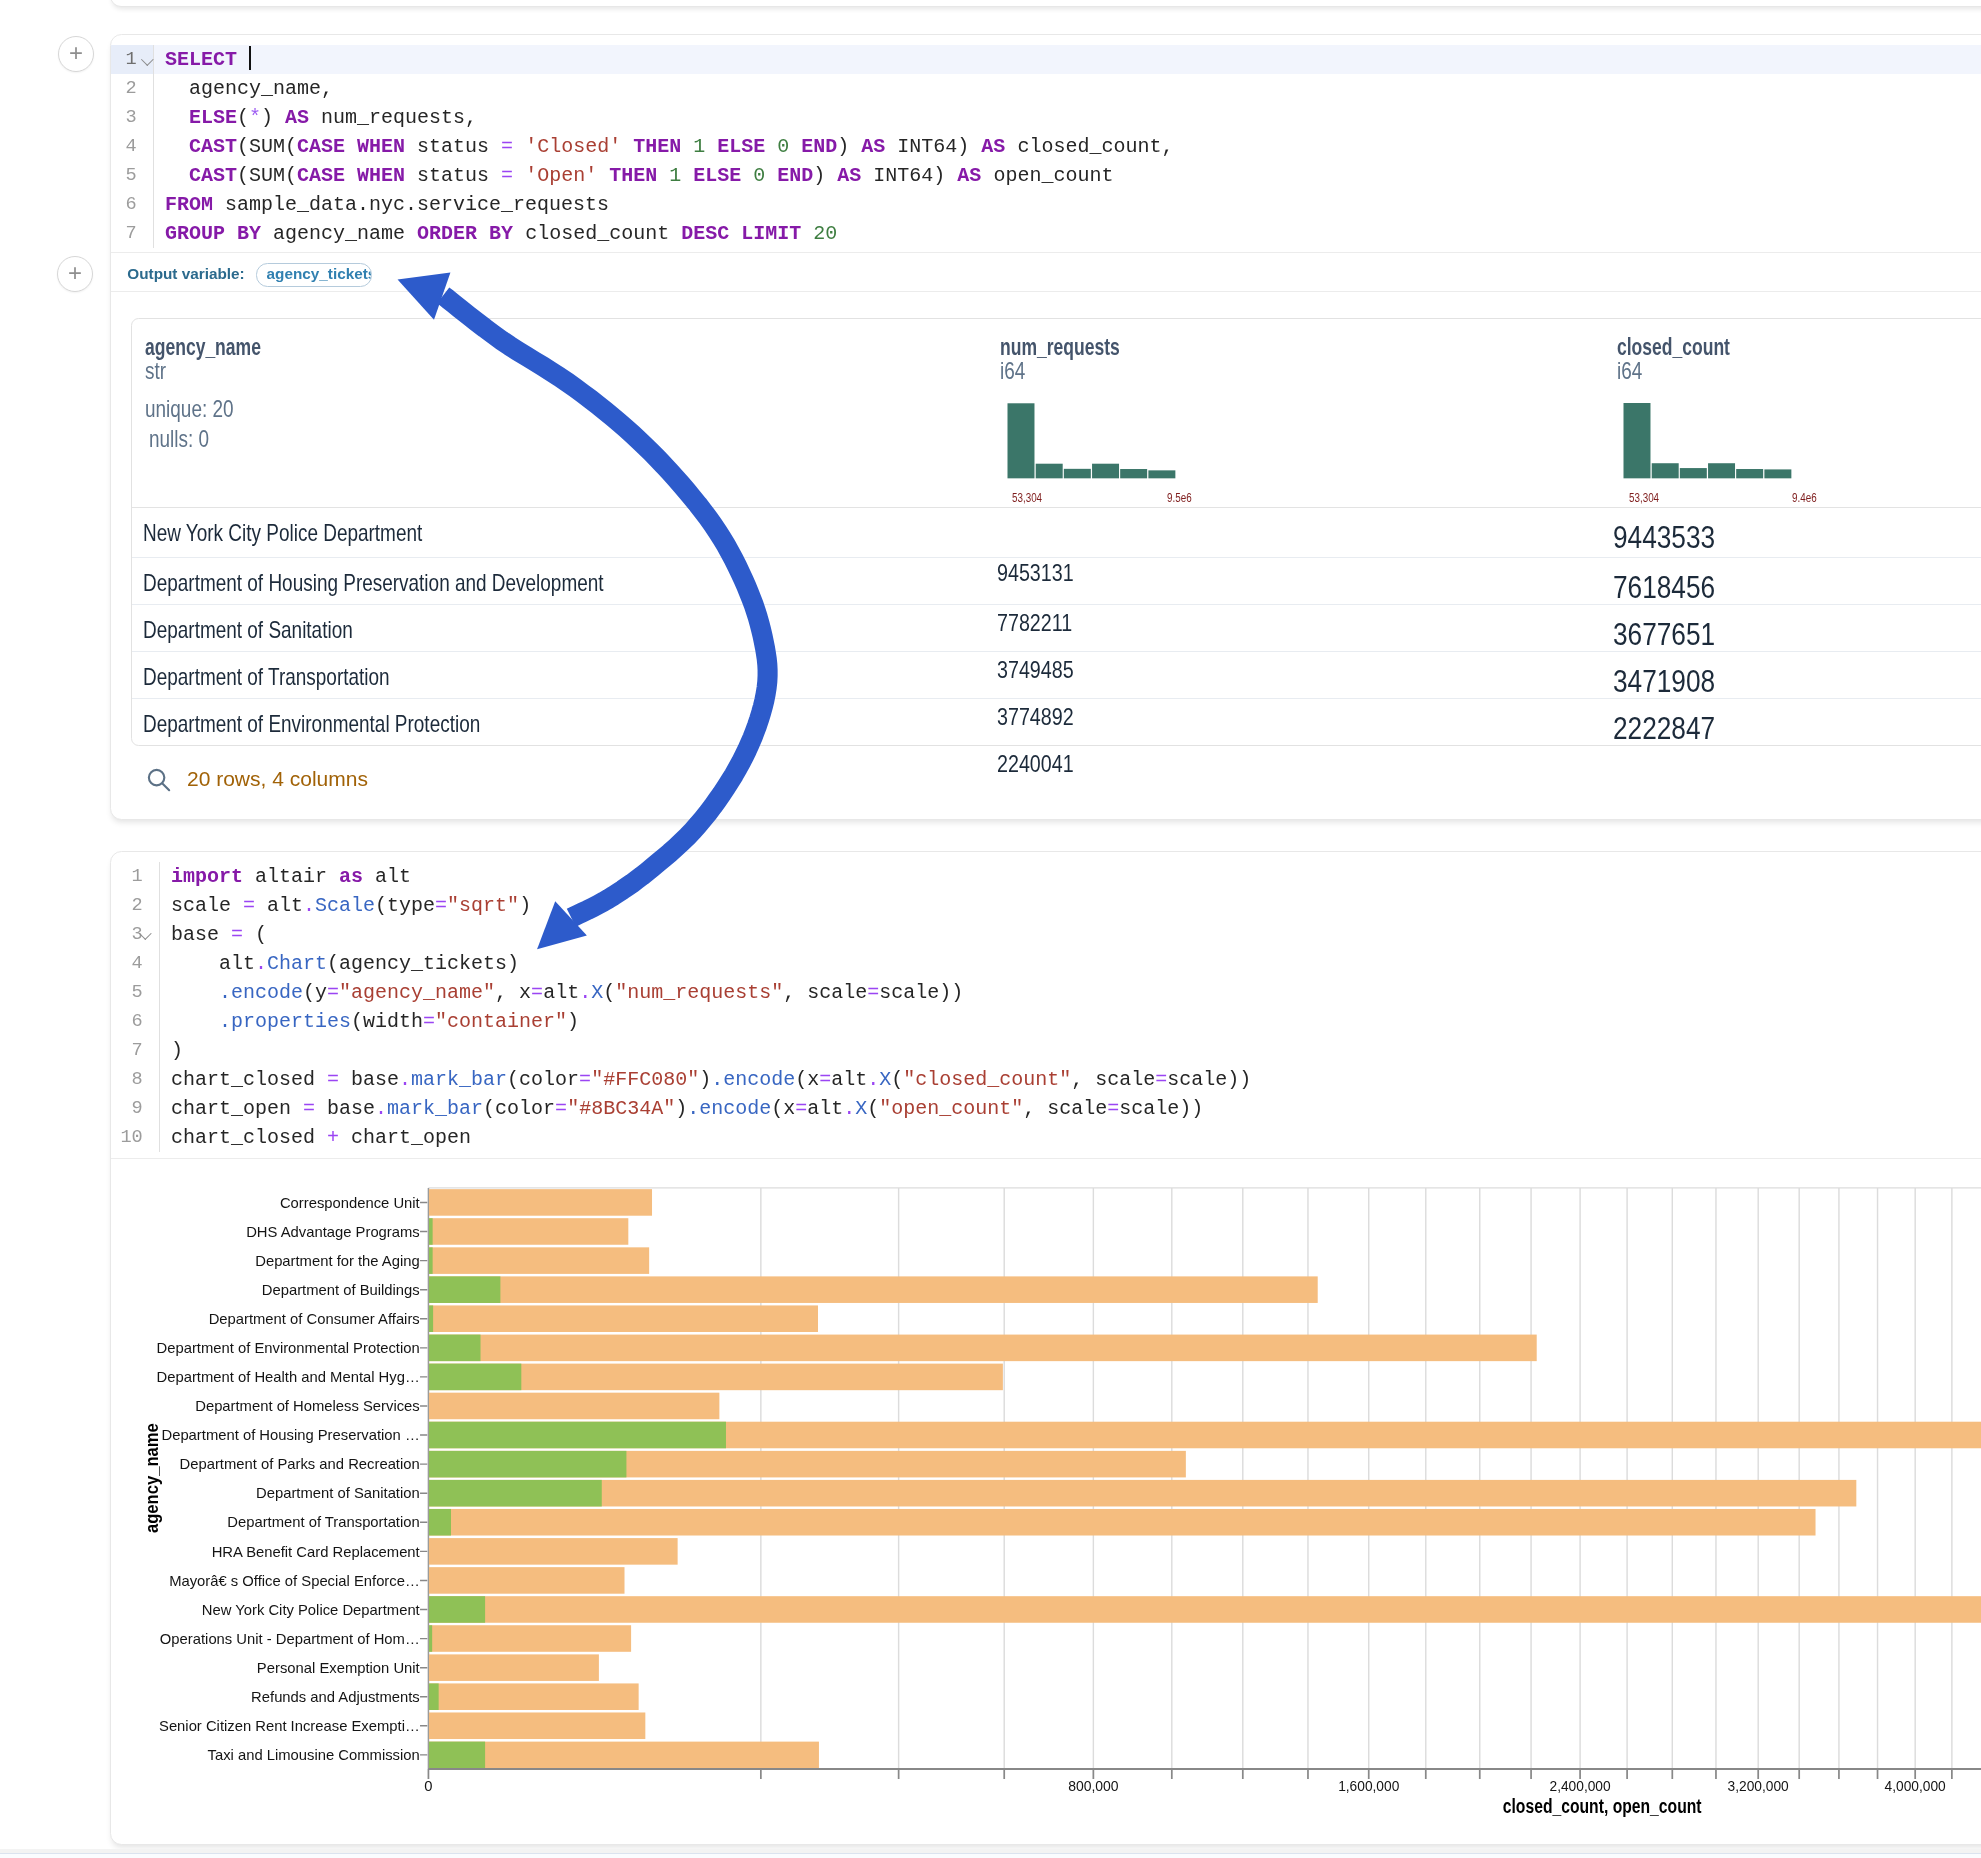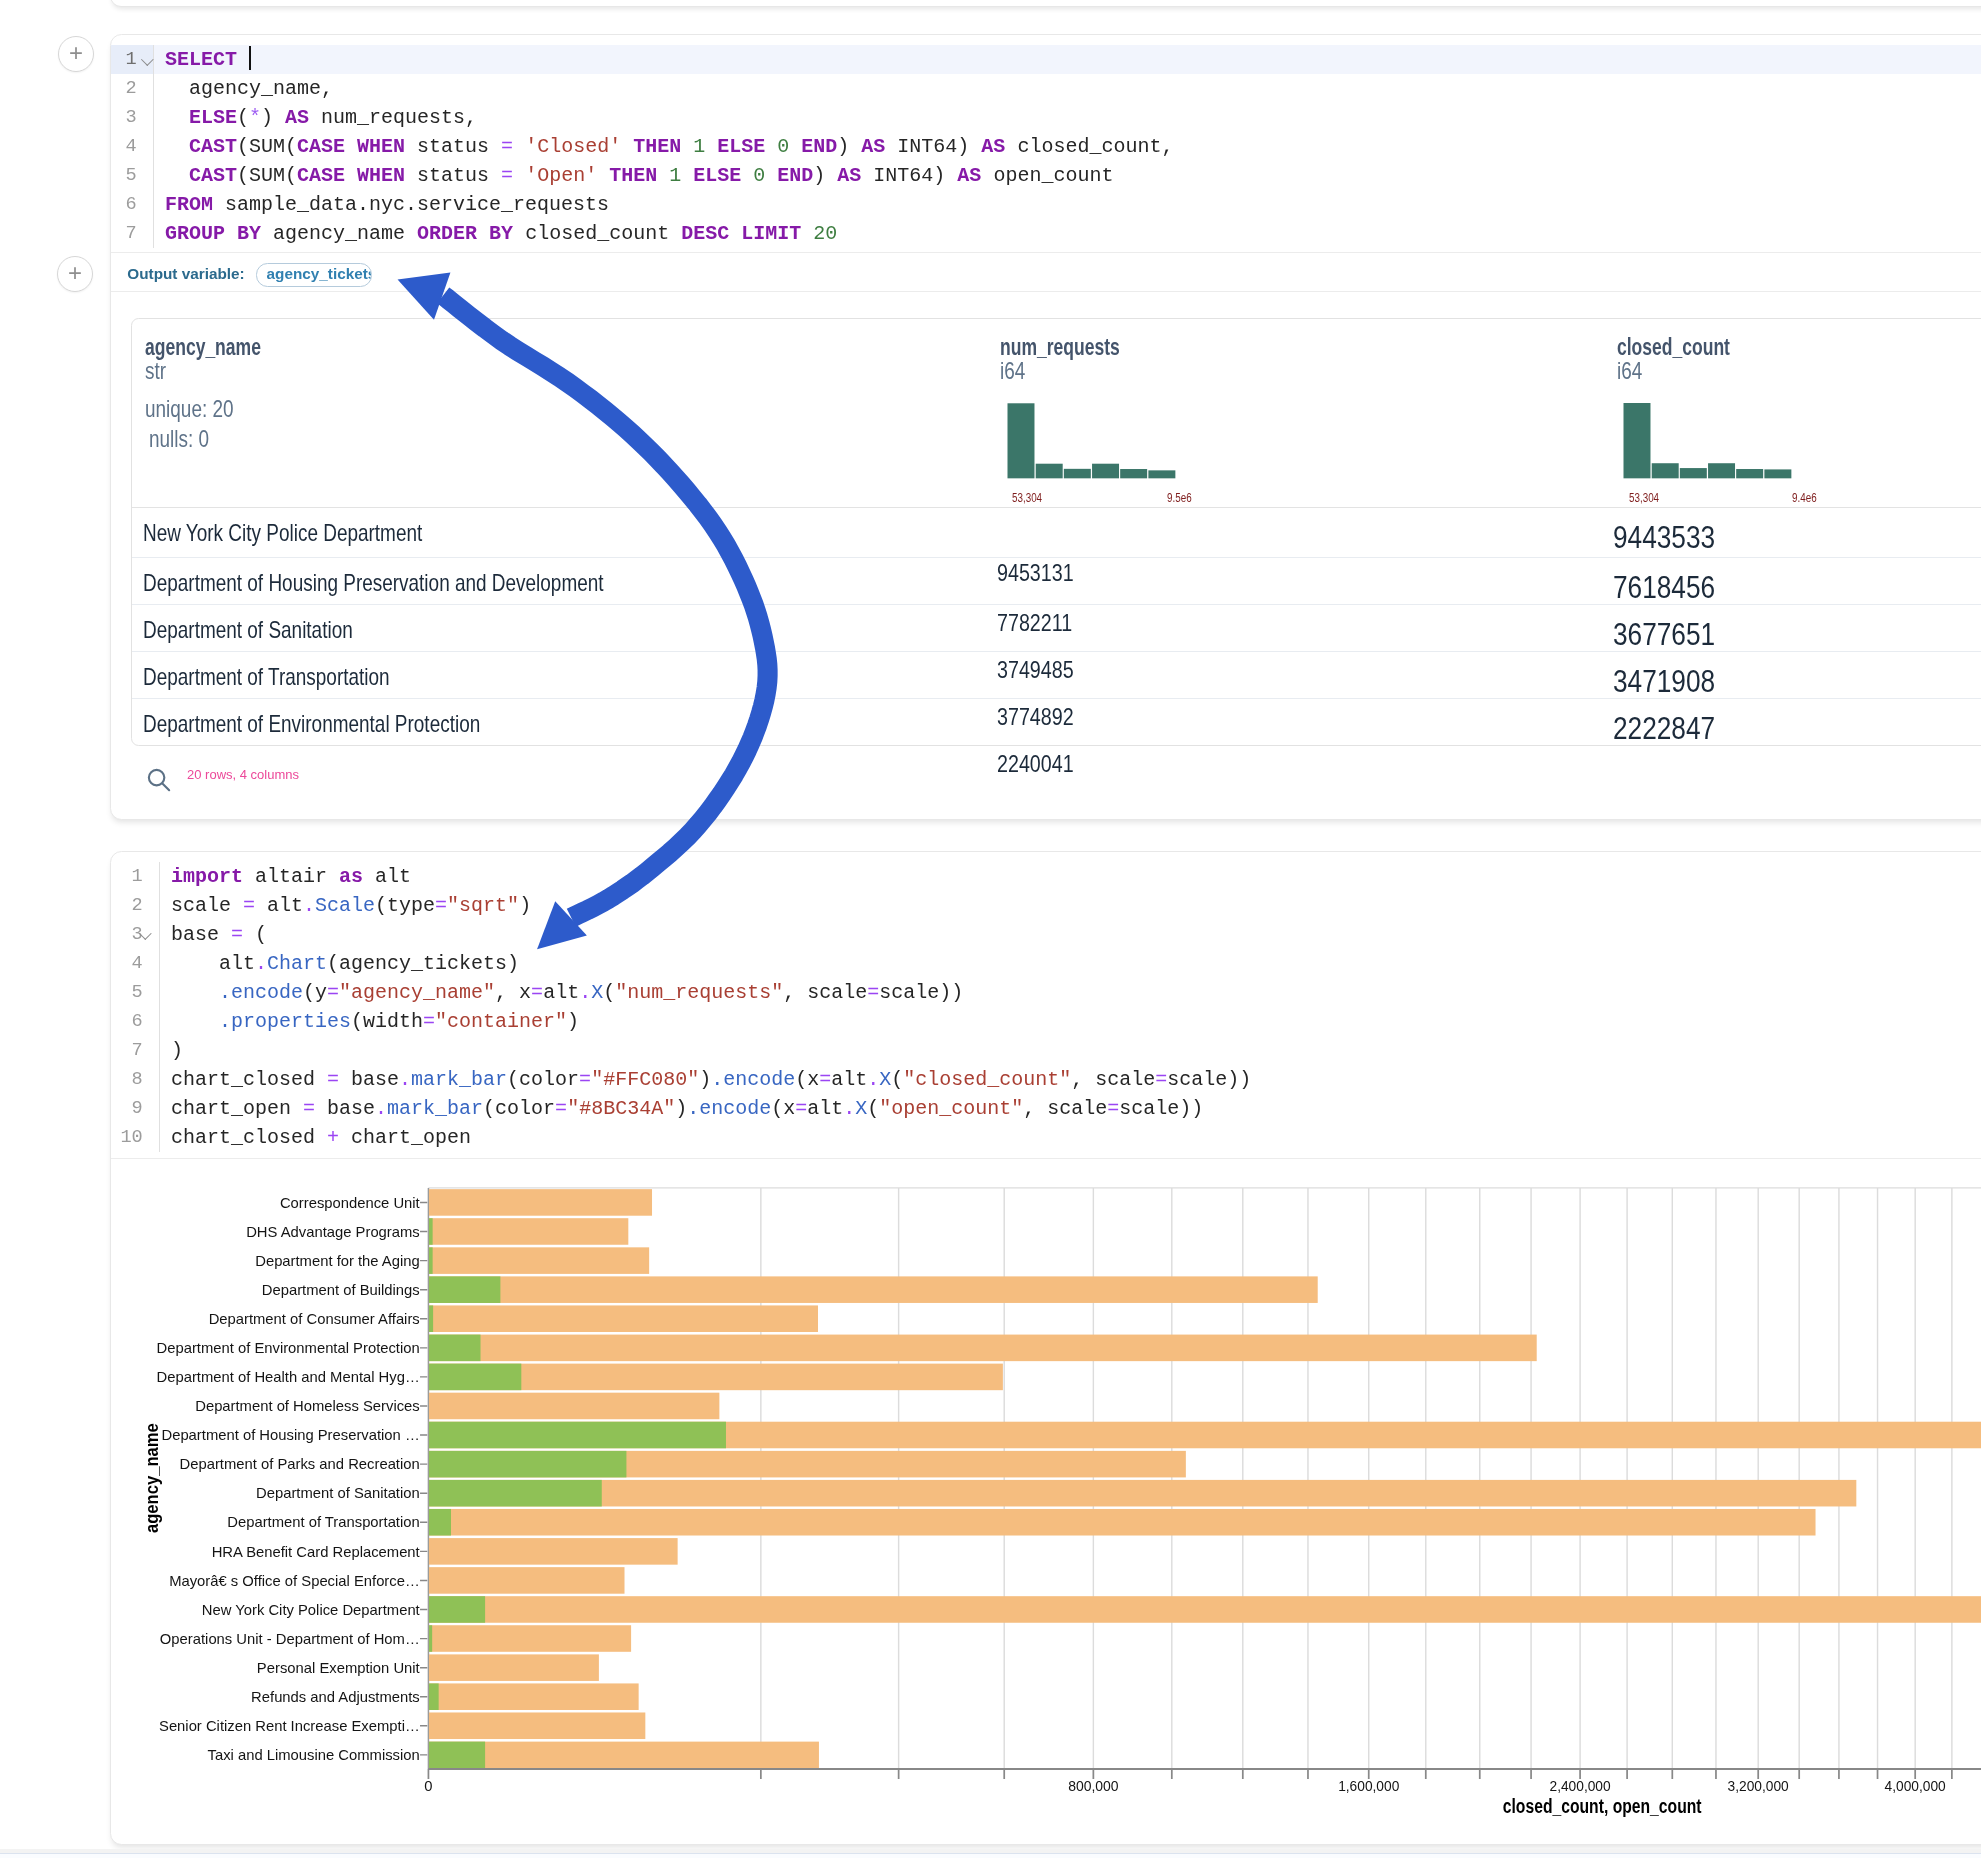--- a/index.html
+++ b/index.html
@@ -43,21 +43,21 @@
 .trow:last-child { border-bottom:none; }
 .trow span.ra { position:absolute; left:10.5px; top:11px; font-size:24px; color:#1c2a3a; }
 .trow span.rb { position:absolute; left:865px; top:11px; font-size:24px; color:#1c2a3a;margin-top:40px; }
 .trow span.rc { position:absolute; left:1481px; top:11px; font-size:32px; color:#1c2a3a; }
 .nw73 { display:inline-block; transform:scaleX(.73); transform-origin:0 0; white-space:nowrap; }
 .nw79 { display:inline-block; transform:scaleX(.79); transform-origin:0 0; white-space:nowrap; }
 .nw82 { display:inline-block; transform:scaleX(.82); transform-origin:0 0; white-space:nowrap; }
 .hist { position:absolute; }
 .hlab { position:absolute; font-size:12px; color:#7f1d1d; }
 .tfoot { position:absolute; left:20px; top:721px; height:48px; }
-.tfoot .txt { position:absolute; left:56px; top:10.5px; font-size:13px; color:#ec4899; white-space:nowrap; }
+.tfoot .txt { position:absolute; left:56px; top:10.5px; font-size:21px; color:#a16207; white-space:nowrap; }
 .chart { position:absolute; left:0.5px; top:306px; }
 .chart text { font-family:"Liberation Sans",sans-serif; }
 .arrow { position:absolute; left:378px; top:260px; z-index:9; }
 .botband1 { position:absolute; left:0; top:1849px; width:100%; height:4.8px; background:#f3f3f3; }
 .botband2 { position:absolute; left:0; top:1853px; width:100%; height:4.8px; background:#fafcff; border-top:1px solid #dbe3ef; }
 </style></head><body>
 <div class="prevcell"></div>
 <div class="plus" style="left:58px;top:36px">+</div>
 <div class="plus" style="left:57px;top:256px">+</div>
 

